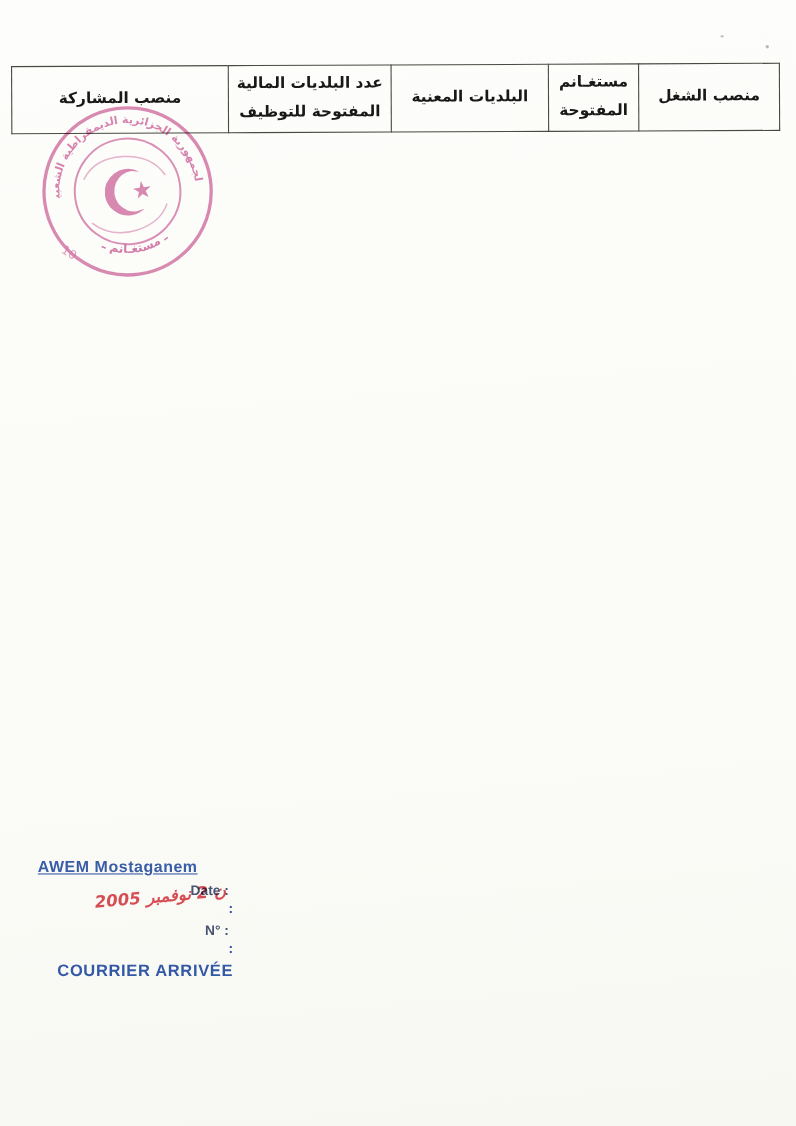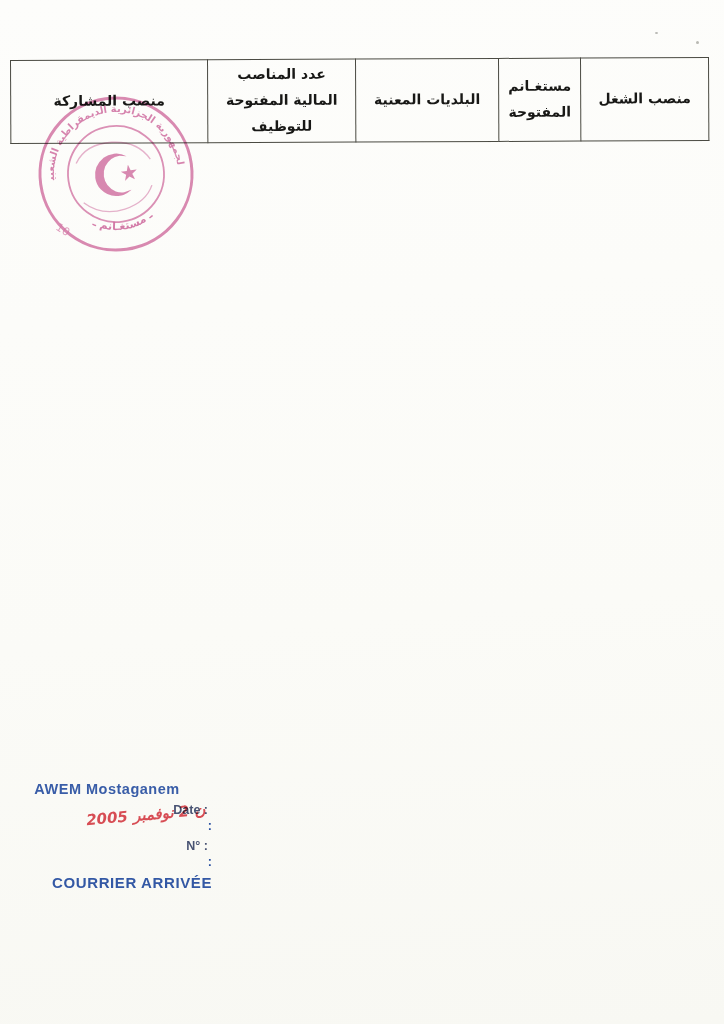--- a/index.html
+++ b/index.html
@@ -27,21 +27,21 @@
     opacity:.82;mix-blend-mode:multiply;pointer-events:none;z-index:5;
     transform:rotate(-8deg);
   }
   
   .arrival-stamp{
     position:absolute;left:2px;top:782px;width:210px;z-index:6;
     font-family:"Liberation Sans",sans-serif;color:#2a52a8;
     mix-blend-mode:multiply;
   }
   .arrival-stamp .l1{font-weight:700;font-size:13.5px;text-align:center;letter-spacing:1px;opacity:.92;}
-  .arrival-stamp .l2{font-weight:700;font-size:14.5px;text-align:center;letter-spacing:.5px;opacity:.92;margin-top:-1px;}
+  .arrival-stamp .l2{font-weight:700;font-size:14.5px;text-align:center;letter-spacing:.5px;opacity:.92;margin-top:-1px;text-decoration:underline;}
   .stamp-row{display:flex;align-items:flex-end;margin-top:6px;font-size:12.5px;color:#4a5578;font-weight:700;flex-direction:column;}
   .stamp-row .lbl{white-space:nowrap;margin-right:4px;}
   .stamp-row .leader{flex:1;border-bottom:2.5px dotted #2a52a8;height:.75em;margin:0 2px;opacity:.9;}
   .stamp-row .tail{color:#2a52a8;font-weight:700;}
   .arrival-stamp .l3{font-weight:700;font-size:15px;text-align:right;letter-spacing:.6px;margin-top:5px;opacity:.95;}
   .handwriting{
     position:absolute;left:86px;top:806px;z-index:7;direction:rtl;
     font-family:"DejaVu Sans",sans-serif;font-style:italic;font-weight:700;
     font-size:15px;color:#d8353f;transform:rotate(-5deg);opacity:.88;
     white-space:nowrap;mix-blend-mode:multiply;
@@ -60,21 +60,21 @@
       <col style="width:82px">
       <col style="width:143px">
       <col style="width:148px">
       <col style="width:197px">
   </colgroup>
   <thead>
     <tr>
       <th>منصب الشغل</th>
       <th>مستغـانم المفتوحة</th>
       <th>البلديات المعنية</th>
-      <th>عدد المناصب المالية المفتوحة للتوظيف</th>
+      <th>عدد البلديات المالية المفتوحة للتوظيف</th>
       <th>منصب المشاركة</th>
     </tr>
   </thead>
   <tbody></tbody>
 </table>
 
 <svg class="round-stamp" viewBox="0 0 172 172">
   <defs>
     <path id="arcTop" d="M 24,86 A 62,62 0 0 1 148,86"></path>
     <path id="arcBottom" d="M 30,86 A 56,56 0 0 0 142,86"></path>

